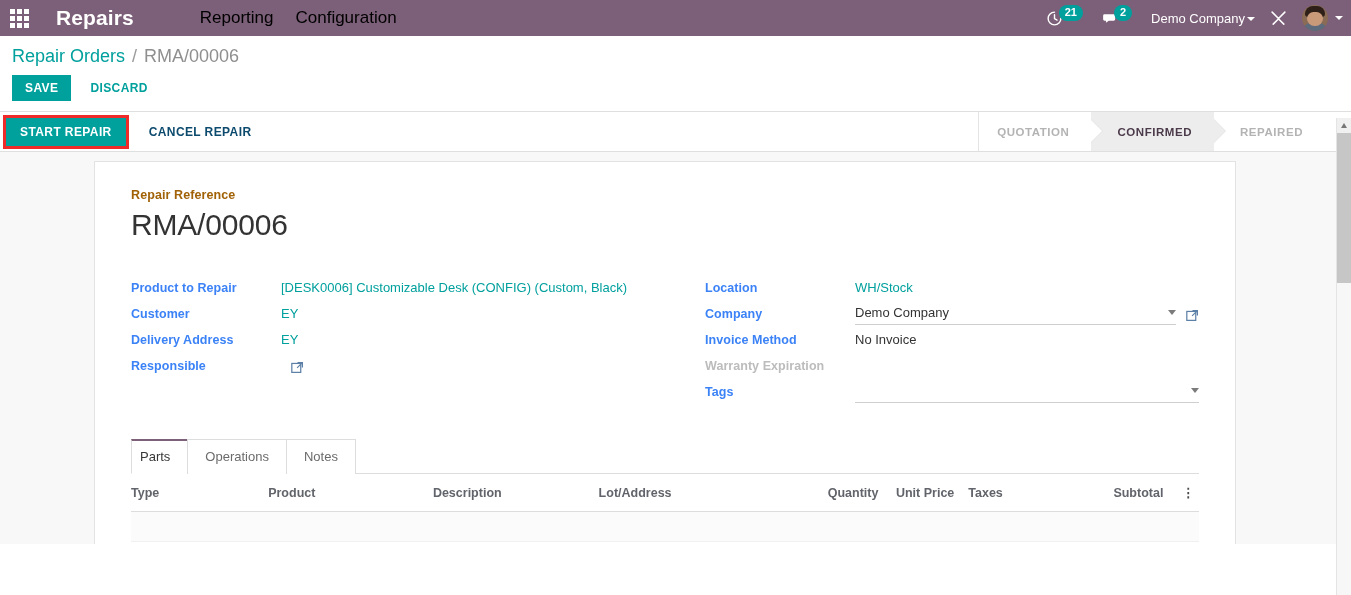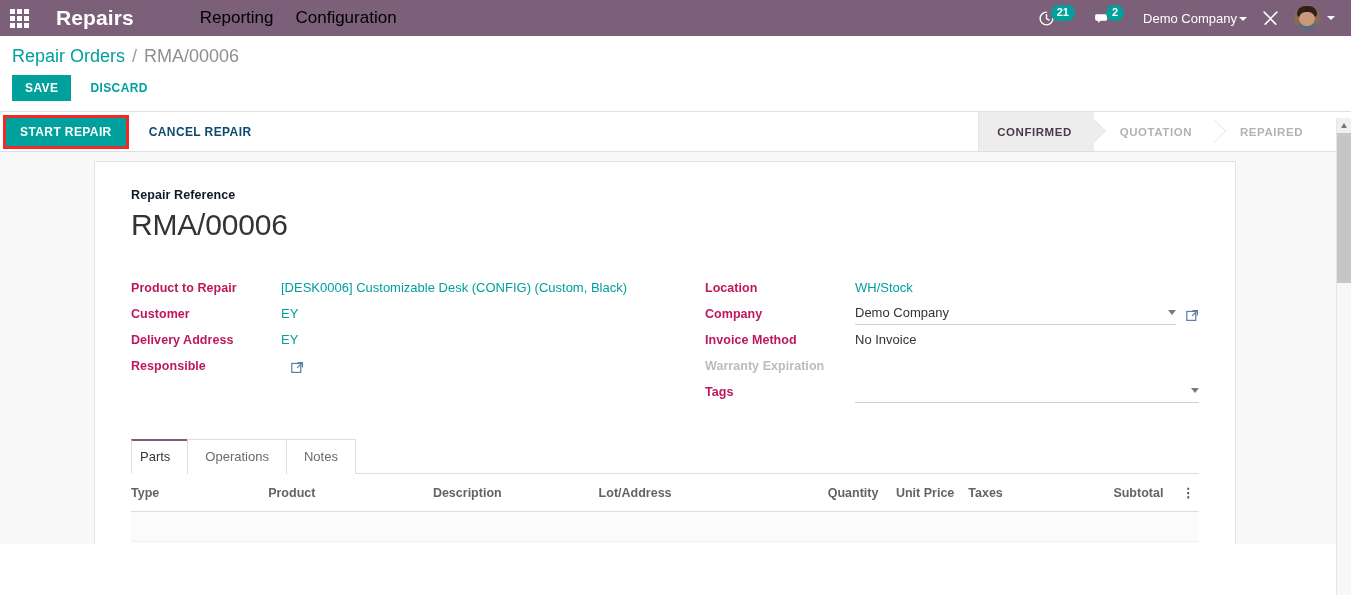--- a/index.html
+++ b/index.html
@@ -43,21 +43,21 @@
   }
   .nav-menu { display: flex; margin-left: 56px; gap: 2px; }
   .nav-menu .nav-item {
     font-size: 17px;
     color: #000000;
     padding: 10px 10px;
     cursor: pointer;
     white-space: nowrap;
   }
   .nav-right {
-    position: absolute; right: 8px; top: 0;
+    position: absolute; right: 0; top: 0;
     height: 36px;
     display: flex; align-items: center;
     gap: 0px;
     padding-right: 8px;
   }
   .sysbtn {
     display: flex; align-items: center;
     padding: 0 9px;
     height: 36px;
     cursor: pointer;
@@ -278,21 +278,21 @@
     width: 1142px;
     min-height: 420px;
     background: #ffffff;
     border: 1px solid #e3e3e3;
     border-bottom: none;
     padding: 26px 36px 0 36px;
   }
   .ref-label {
     font-size: 12.5px;
     font-weight: bold;
-    color: #0f172a;
+    color: #a16207;
     letter-spacing: 0.1px;
   }
   .ref-value {
     font-size: 30px;
     color: #333333;
     margin-top: 6px;
     letter-spacing: -0.2px;
   }
 
   .fields {
@@ -306,21 +306,21 @@
     display: flex;
     align-items: flex-end;
     min-height: 25px;
     margin-bottom: 1px;
   }
   .flabel {
     width: 150px;
     flex: 0 0 150px;
     font-size: 12.5px;
     font-weight: bold;
-    color: #be185d;
+    color: #3b82f6;
     padding-bottom: 4px;
     letter-spacing: 0.05px;
   }
   .flabel.muted { color: #bcbcbc; }
   .fval {
     flex: 1;
     font-size: 13px;
     color: #333333;
     padding-bottom: 3px;
     min-height: 20px;
@@ -508,22 +508,22 @@
   </div>
 </div>
 
 <div class="action-row">
   <span class="hl-wrap">
     <button class="btn-primary-action">START REPAIR</button>
   </span>
   <button class="btn-secondary-action">CANCEL REPAIR</button>
 
   <div class="statusbar">
+    <div class="st">QUOTATION</div>
     <div class="st active">CONFIRMED</div>
-    <div class="st">QUOTATION</div>
     <div class="st">REPAIRED</div>
   </div>
 </div>
 
 <div class="page-body">
   <div class="sheet">
 
     <div class="ref-label">Repair Reference</div>
     <div class="ref-value">RMA/00006</div>
 

